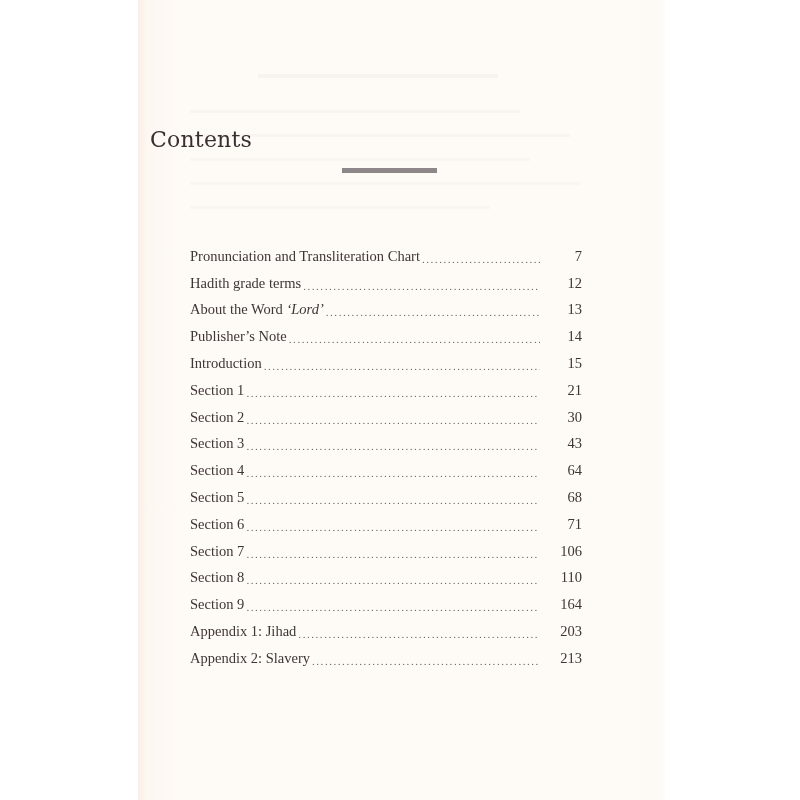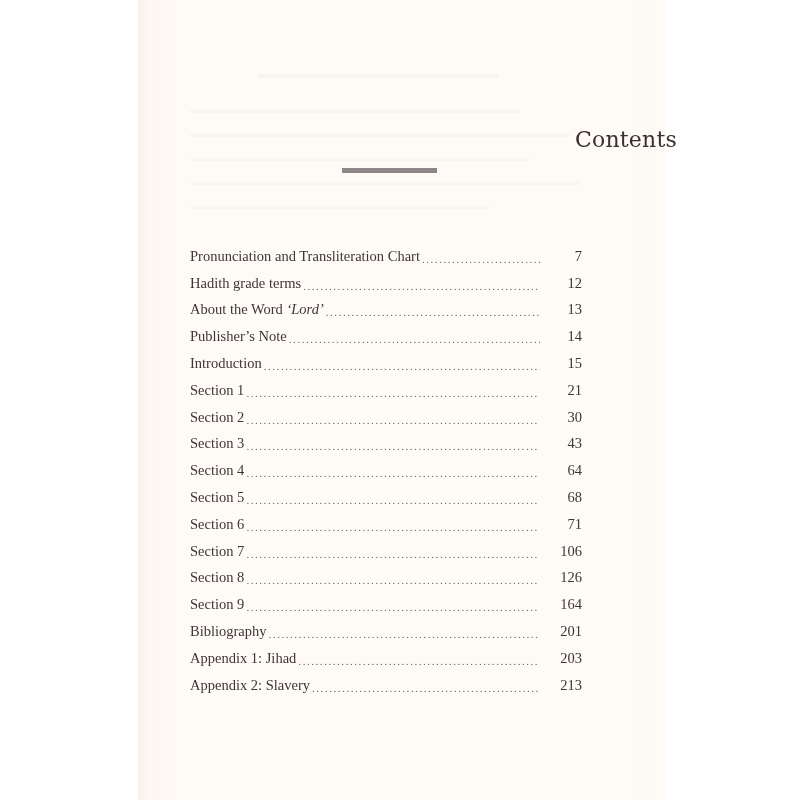--- a/index.html
+++ b/index.html
@@ -23,21 +23,21 @@
       color: rgba(120, 110, 110, 0.07);
       font-family: "Liberation Serif", serif;
       font-size: 15px;
       white-space: nowrap;
     }
     .title {
       position: absolute;
       left: 0;
       width: 527px;
       top: 127px;
-      text-align: right;
+      text-align: left;
       font-family: "DejaVu Serif", serif;
       font-size: 22px;
       color: #3a2f30;
       letter-spacing: 0.2px;
       margin-left: 12px;
     }
     .rule {
       position: absolute;
       left: 204px;
       top: 168px;
@@ -161,31 +161,26 @@
       <span class="toc-page">71</span>
     </li>
     <li class="toc-row">
       <span class="toc-label">Section 7</span>
       <span class="toc-leader"></span>
       <span class="toc-page">106</span>
     </li>
     <li class="toc-row">
       <span class="toc-label">Section 8</span>
       <span class="toc-leader"></span>
-      <span class="toc-page">126</span>
+      <span class="toc-page">110</span>
     </li>
     <li class="toc-row">
       <span class="toc-label">Section 9</span>
       <span class="toc-leader"></span>
       <span class="toc-page">164</span>
-    </li>
-    <li class="toc-row">
-      <span class="toc-label">Bibliography</span>
-      <span class="toc-leader"></span>
-      <span class="toc-page">201</span>
     </li>
     <li class="toc-row">
       <span class="toc-label">Appendix 1: Jihad</span>
       <span class="toc-leader"></span>
       <span class="toc-page">203</span>
     </li>
     <li class="toc-row">
       <span class="toc-label">Appendix 2: Slavery</span>
       <span class="toc-leader"></span>
       <span class="toc-page">213</span>

